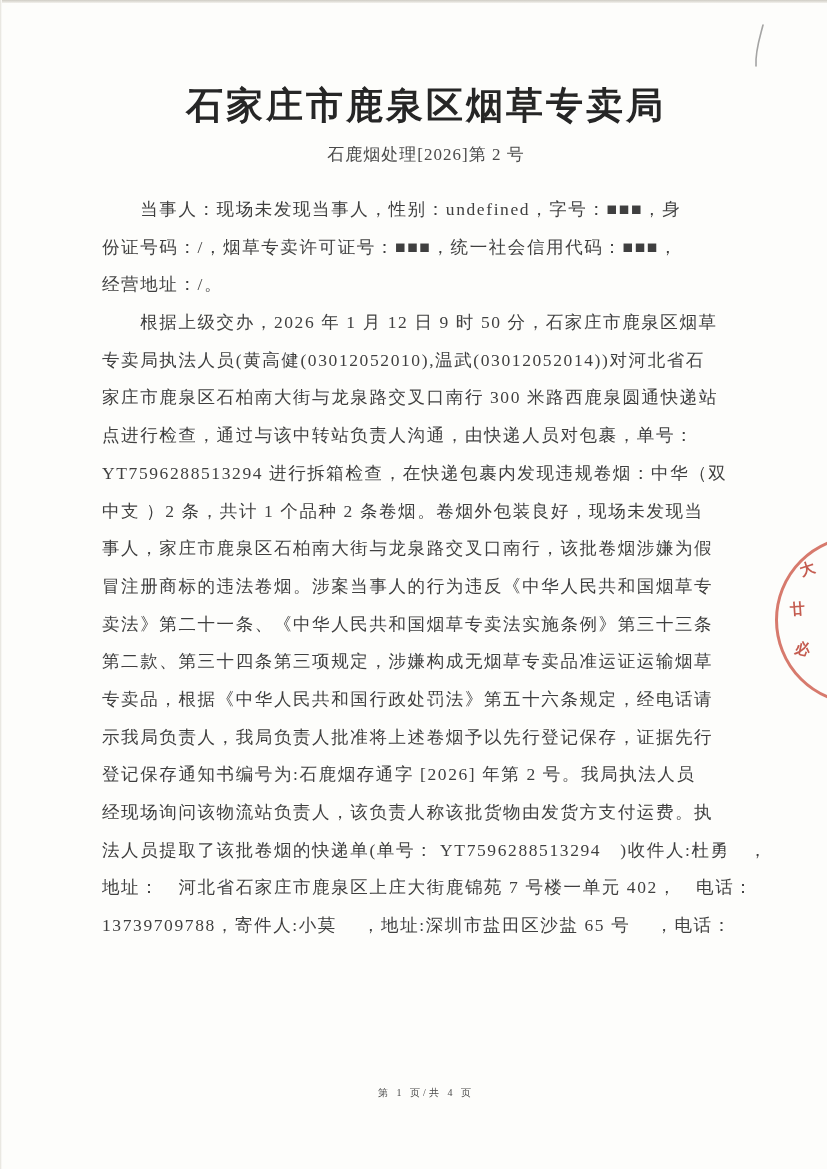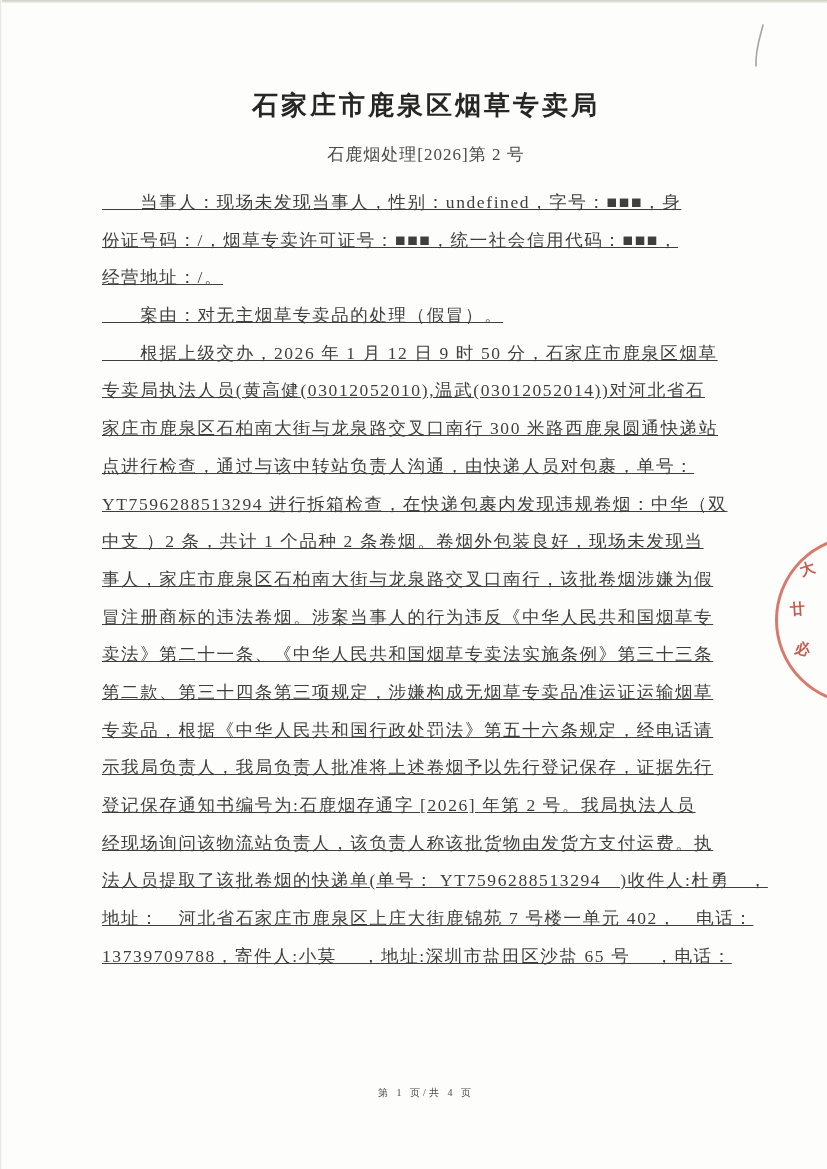--- a/index.html
+++ b/index.html
@@ -21,21 +21,21 @@
     background: linear-gradient(to right, #e3e1da, #fdfdfb);
   }
   .content {
     position: absolute;
     left: 102px;
     top: 84px;
     width: 648px;
   }
   .doc-title {
     margin: 0;
-    font-size: 26px;
+    font-size: 37px;
     line-height: 44px;
     font-weight: bold;
     letter-spacing: 3px;
     text-align: center;
     color: #262626;
     font-family: "Liberation Serif", "DejaVu Serif", serif;
   }
   .doc-subtitle {
     margin: 20px 0 0 0;
     font-size: 23px;
@@ -48,25 +48,24 @@
   }
   .doc-number {
     margin: 15px 0 0 0;
     font-size: 17px;
     line-height: 24px;
     letter-spacing: 1px;
     text-align: center;
     color: #4a4a4a;
   }
   .doc-body {
-    margin-top: 17px;
+    margin-top: 24px;
     font-size: 17.5px;
     letter-spacing: 1.6px;
     color: #3f3f3f;
-    text-decoration: underline;
   }
   .body-line {
     height: 37.7px;
     line-height: 37.7px;
     white-space: nowrap;
     overflow: visible;
   }
   .page-footer {
     position: absolute;
     left: 102px;
@@ -115,21 +114,20 @@
     <path d="M17 5 C 14 17, 9 31, 10 46" fill="none" stroke="#8d8d8d" stroke-width="1.6" stroke-linecap="round" opacity="0.8"></path>
   </svg>
 
   <div class="content">
     <h1 class="doc-title">石家庄市鹿泉区烟草专卖局</h1>
     <div class="doc-number">石鹿烟处理[2026]第 2 号</div>
     <div class="doc-body">
         <div class="body-line">　　当事人：现场未发现当事人，性别：undefined，字号：■■■，身</div>
         <div class="body-line">份证号码：/，烟草专卖许可证号：■■■，统一社会信用代码：■■■，</div>
         <div class="body-line">经营地址：/。</div>
-        <div class="body-line">　　案由：对无主烟草专卖品的处理（假冒）。</div>
         <div class="body-line">　　根据上级交办，2026 年 1 月 12 日 9 时 50 分，石家庄市鹿泉区烟草</div>
         <div class="body-line">专卖局执法人员(黄高健(03012052010),温武(03012052014))对河北省石</div>
         <div class="body-line">家庄市鹿泉区石柏南大街与龙泉路交叉口南行 300 米路西鹿泉圆通快递站</div>
         <div class="body-line">点进行检查，通过与该中转站负责人沟通，由快递人员对包裹，单号：</div>
         <div class="body-line">YT7596288513294 进行拆箱检查，在快递包裹内发现违规卷烟：中华（双</div>
         <div class="body-line">中支 ）2 条，共计 1 个品种 2  条卷烟。卷烟外包装良好，现场未发现当</div>
         <div class="body-line">事人，家庄市鹿泉区石柏南大街与龙泉路交叉口南行，该批卷烟涉嫌为假</div>
         <div class="body-line">冒注册商标的违法卷烟。涉案当事人的行为违反《中华人民共和国烟草专</div>
         <div class="body-line">卖法》第二十一条、《中华人民共和国烟草专卖法实施条例》第三十三条</div>
         <div class="body-line">第二款、第三十四条第三项规定，涉嫌构成无烟草专卖品准运证运输烟草</div>

